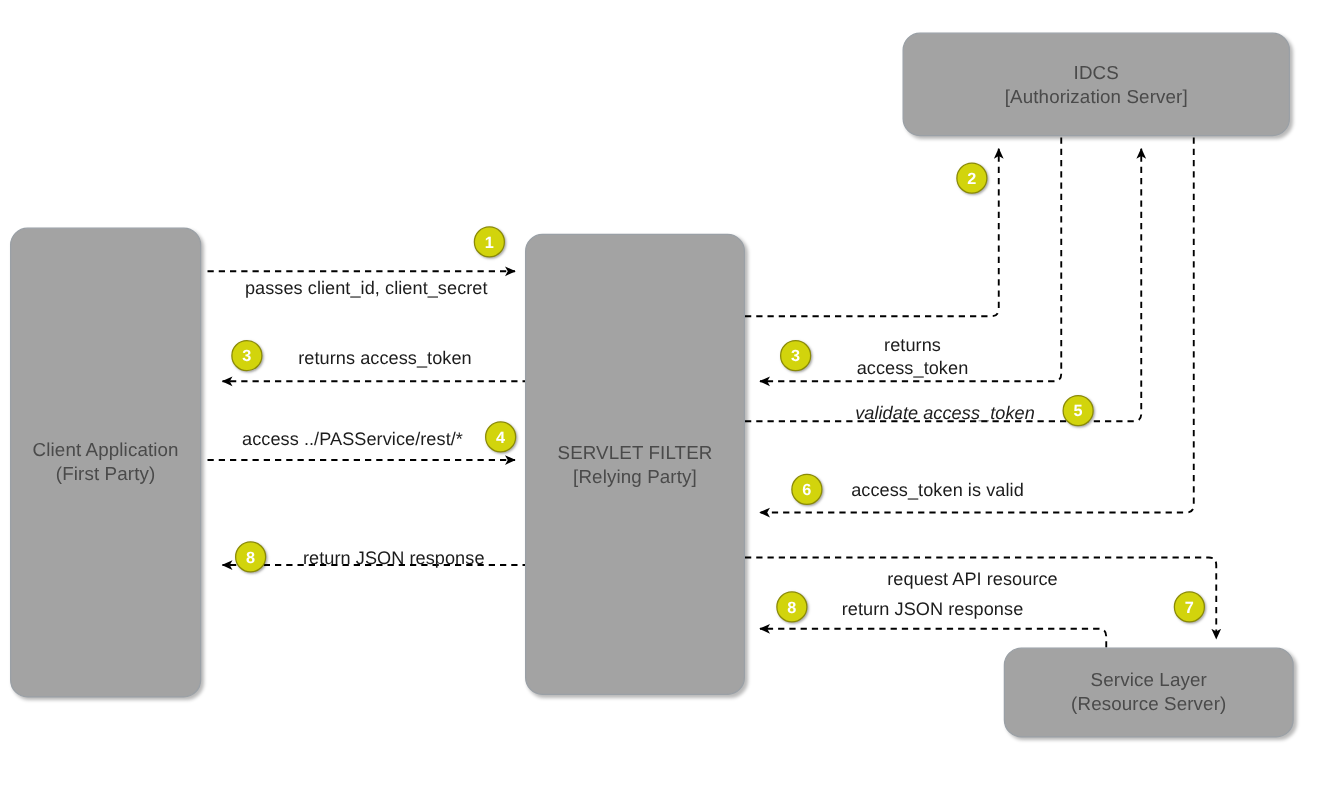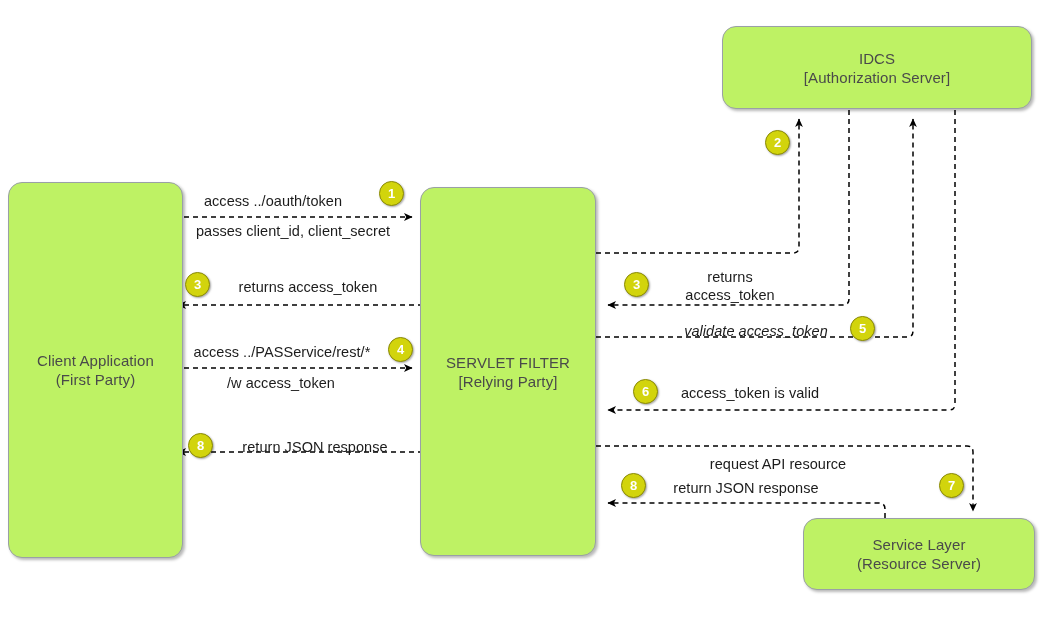--- a/index.html
+++ b/index.html
@@ -3,21 +3,21 @@
 <meta charset="utf-8">
 <style>
   html,body{margin:0;padding:0;background:#ffffff;}
   body{width:1055px;height:637px;overflow:hidden;
        font-family:"Liberation Sans","DejaVu Sans",sans-serif;}
   #stage{position:relative;width:1055px;height:637px;}
   svg#canvas{position:absolute;left:0;top:0;width:1055px;height:637px;}
 
   .node-box{
     position:absolute;
-    background:#bef264;
+    background:#a3a3a3;
     border:1.3px solid #9aa0a6;
     border-radius:14px;
     box-shadow:2px 2px 3px rgba(0,0,0,0.28);
     display:flex;align-items:center;justify-content:center;
     box-sizing:border-box;
   }
   .node-label{
     text-align:center;
     color:#4a4a4a;
     font-size:15px;
@@ -91,48 +91,46 @@
 
       <path d="M594,452 L178,452" marker-end="url(#arrowL)"></path>
     </g>
   </svg>
 
   <div class="node-box" style="left:722px;top:26px;width:310px;height:83px;">
     <div class="node-label">IDCS
 [Authorization Server]</div>
   </div>
 
-  <div class="node-box" style="left:8px;top:182px;width:175px;height:376px;">
+  <div class="node-box" style="left:8px;top:182px;width:153px;height:376px;">
     <div class="node-label">Client Application
 (First Party)</div>
   </div>
 
   <div class="node-box" style="left:420px;top:187px;width:176px;height:369px;">
     <div class="node-label">SERVLET FILTER
 [Relying Party]</div>
   </div>
 
   <div class="node-box" style="left:803px;top:518px;width:232px;height:72px;">
     <div class="node-label">Service Layer
 (Resource Server)</div>
   </div>
 
-  <div class="edge-label" style="left:183px;top:192px;width:180px;">access ../oauth/token</div>
 
   <div class="edge-label" style="left:168px;top:222px;width:250px;">passes client_id, client_secret</div>
 
 
   <div class="edge-label" style="left:660px;top:268px;width:140px;">returns
 access_token</div>
 
   <div class="edge-label" style="left:215px;top:278px;width:186px;">returns access_token</div>
 
   <div class="edge-label" style="left:170px;top:343px;width:224px;">access ../PASService/rest/*</div>
 
-  <div class="edge-label" style="left:188px;top:374px;width:186px;">/w access_token</div>
 
   <div class="edge-label" style="left:668px;top:322px;width:176px;font-style:italic;">validate access_token</div>
 
   <div class="edge-label" style="left:660px;top:384px;width:180px;">access_token is  valid</div>
 
   <div class="edge-label" style="left:690px;top:423px;width:176px;margin-top:32px;">request API resource</div>
 
   <div class="edge-label" style="left:657px;top:479px;width:178px;">return JSON response</div>
 
   <div class="edge-label" style="left:225px;top:438px;width:180px;">return JSON response</div>

